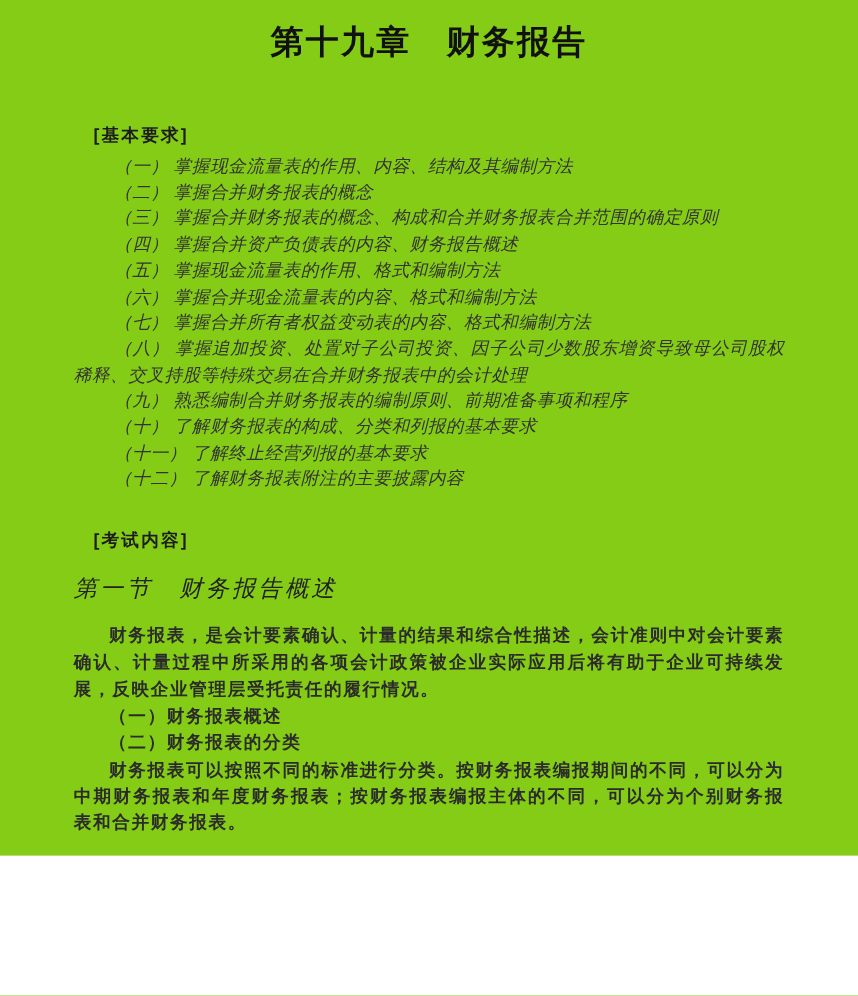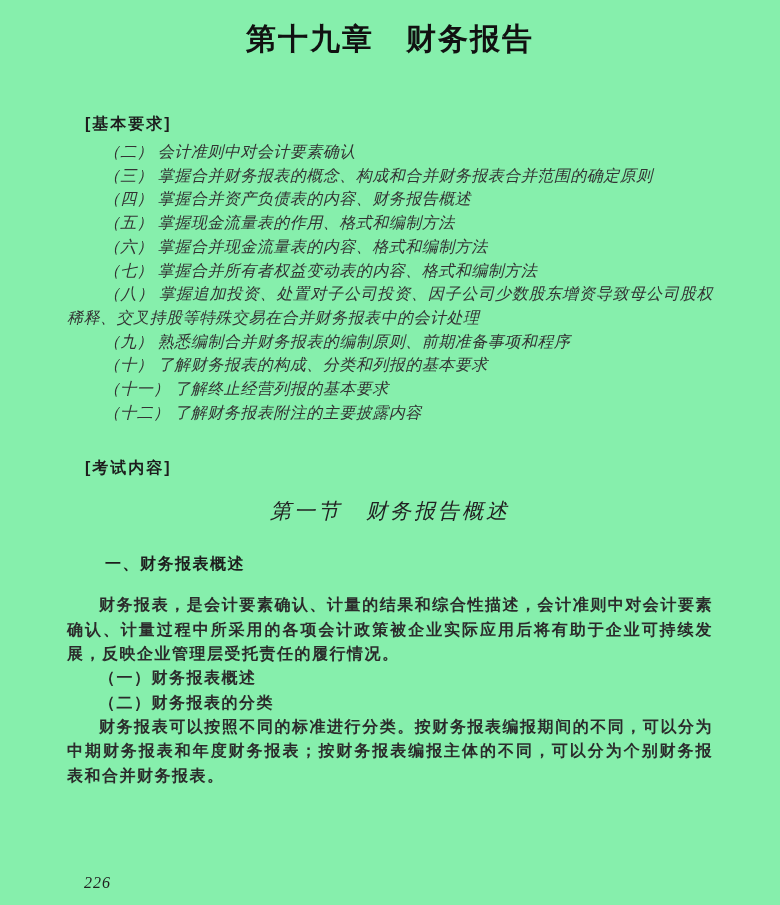--- a/index.html
+++ b/index.html
@@ -3,23 +3,23 @@
 <meta charset="utf-8">
 <style>
   html, body {
     margin: 0;
     padding: 0;
     background: #ffffff;
   }
   .page {
     position: relative;
     width: 780px;
-    height: 905px;
+    height: 778px;
     margin: 0;
-    background: #86efac;
+    background: #84cc16;
     box-sizing: border-box;
     padding: 0 67px;
     overflow: hidden;
     color: #2b2b2b;
     font-family: "Liberation Serif", "DejaVu Serif", serif;
   }
   .chapter-title {
     margin: 18px 0 0 0;
     text-align: center;
     font-size: 30px;
@@ -49,21 +49,20 @@
     font-size: 16px;
     line-height: 23.7px;
     font-style: italic;             
     letter-spacing: 0.5px;
     text-indent: 2.3em;
     text-align: justify;
     color: #333333;
   }
   .section-title {
     margin: 16px 0 0 0;
-    text-align: center;
     font-size: 21px;
     line-height: 30px;
     font-weight: normal;
     font-style: italic;             
     letter-spacing: 3px;
     color: #222222;
   }
   .subheading {
     margin: 26px 0 0 38px;
     font-family: "Liberation Sans", "DejaVu Sans", sans-serif;
@@ -99,38 +98,38 @@
 </head>
 <body>
 
 <div class="page">
 
   <h1 class="chapter-title">第十九章　财务报告</h1>
 
   <div class="block-label">[基本要求]</div>
 
   <div class="req-list">
-    <p>（二） 会计准则中对会计要素确认</p>
+    <p>（一） 掌握现金流量表的作用、内容、结构及其编制方法</p>
+    <p>（二） 掌握合并财务报表的概念</p>
     <p>（三） 掌握合并财务报表的概念、构成和合并财务报表合并范围的确定原则</p>
     <p>（四） 掌握合并资产负债表的内容、财务报告概述</p>
     <p>（五） 掌握现金流量表的作用、格式和编制方法</p>
     <p>（六） 掌握合并现金流量表的内容、格式和编制方法</p>
     <p>（七） 掌握合并所有者权益变动表的内容、格式和编制方法</p>
     <p>（八） 掌握追加投资、处置对子公司投资、因子公司少数股东增资导致母公司股权稀释、交叉持股等特殊交易在合并财务报表中的会计处理</p>
     <p>（九） 熟悉编制合并财务报表的编制原则、前期准备事项和程序</p>
     <p>（十） 了解财务报表的构成、分类和列报的基本要求</p>
     <p>（十一） 了解终止经营列报的基本要求</p>
     <p>（十二） 了解财务报表附注的主要披露内容</p>
   </div>
 
   <div class="block-label exam">[考试内容]</div>
 
   <h2 class="section-title">第一节　财务报告概述</h2>
 
-  <h3 class="subheading">一、财务报表概述</h3>
 
   <div class="body-text">
     <p>财务报表，是会计要素确认、计量的结果和综合性描述，会计准则中对会计要素确认、计量过程中所采用的各项会计政策被企业实际应用后将有助于企业可持续发展，反映企业管理层受托责任的履行情况。</p>
     <p>（一）财务报表概述</p>
     <p>（二）财务报表的分类</p>
     <p>财务报表可以按照不同的标准进行分类。按财务报表编报期间的不同，可以分为中期财务报表和年度财务报表；按财务报表编报主体的不同，可以分为个别财务报表和合并财务报表。</p>
   </div>
 
   <div class="page-number">226</div>
 

